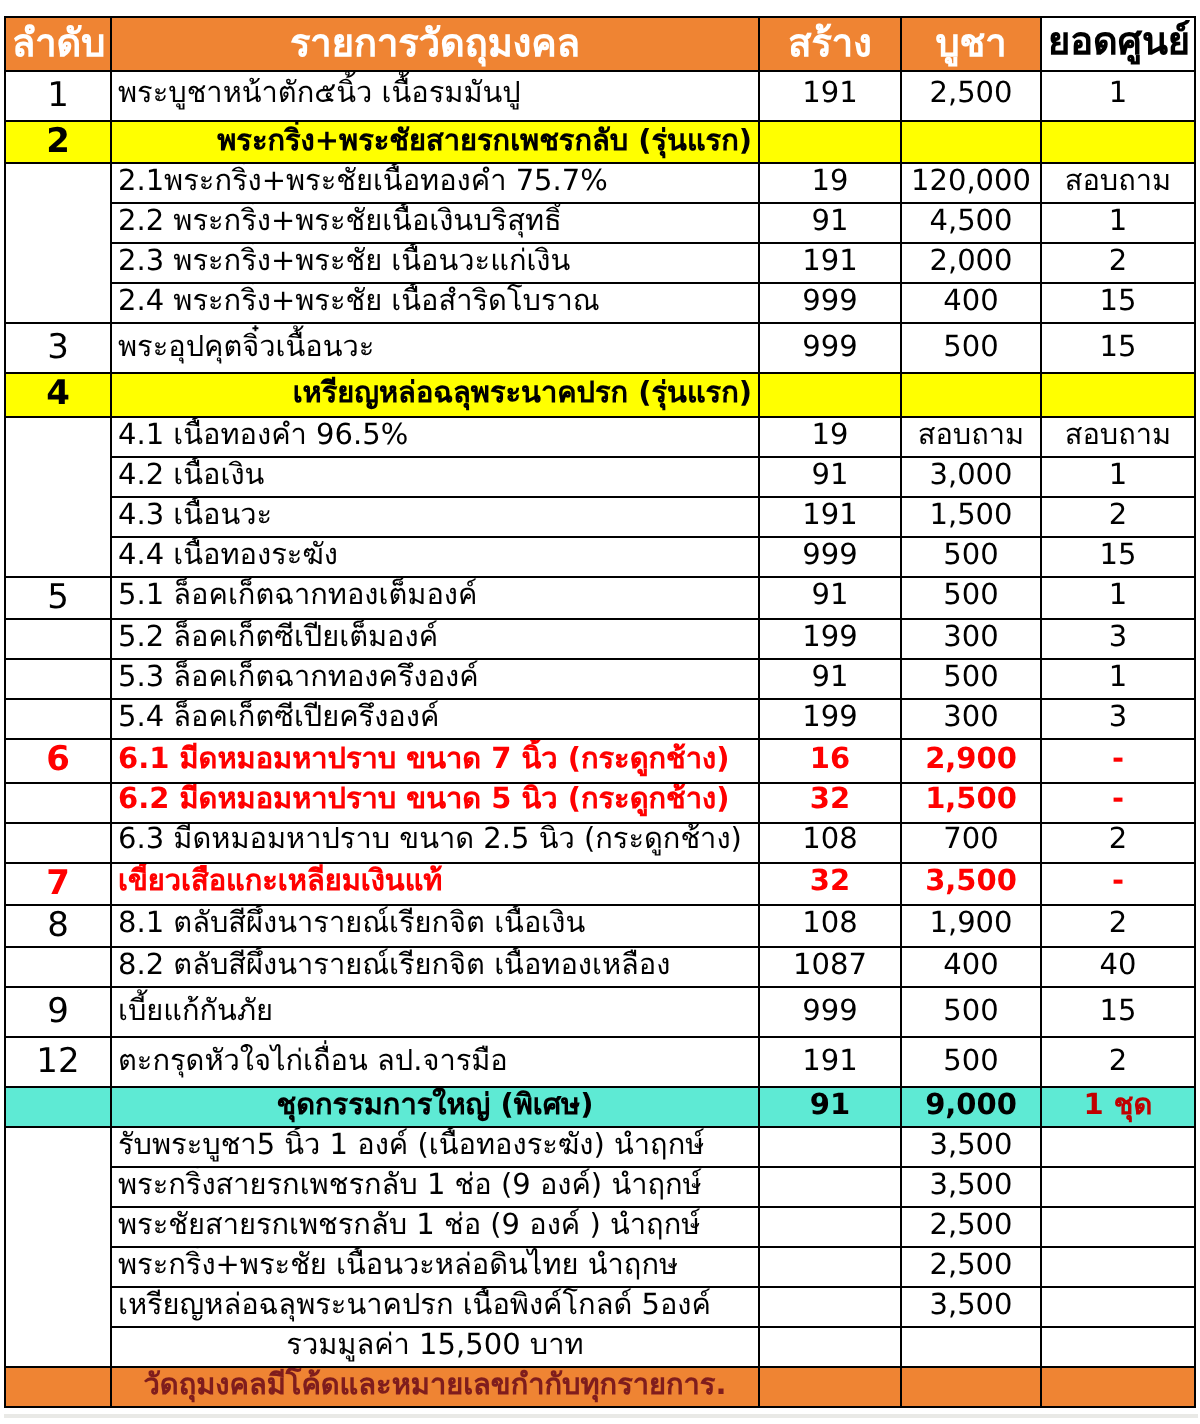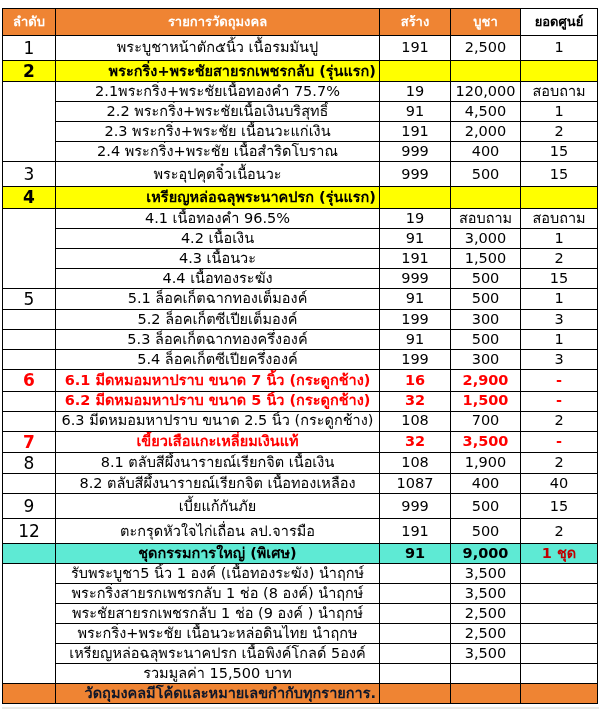--- a/index.html
+++ b/index.html
@@ -13,36 +13,36 @@
   th,td{
     border:1.5px solid #000;
     padding:0 3px;
     font-size:14.5px;
     line-height:1.2;
     overflow:hidden;
     white-space:nowrap;
     vertical-align:middle;
     color:#000;
   }
-  th{background:#EF8433;color:#ffffff;font-weight:bold;height:26px;font-size:13px;text-align:center;}
+  th{background:#EF8433;color:#ffffff;font-weight:bold;height:26px;font-size:19px;text-align:center;}
   th.white{background:#ffffff;color:#000000;font-family:Liberation Serif, serif;}
   td{height:19px;background:#ffffff;}
   tr.tall td{height:24px;}
   .c-no{text-align:center;font-size:17px;padding:0 1px;}
   .c-made,.c-price,.c-qty{text-align:center;}
-  .c-item{text-align:center;}
+  .c-item{text-align:left;}
   tr.r-section td{background:#FFFF00;font-weight:bold;}
   tr.r-section .c-item{text-align:right;}
   tr.r-red td{color:#FF0000;font-weight:bold;}
   tr.r-bundle td{background:#5eead4;font-weight:bold;}
   tr.r-bundle .c-item{text-align:center;}
   tr.r-bundle .c-qty{color:#C00000;}
   tr.r-total .c-item{text-align:center;margin-top:12px;}
   tr.r-footer td{background:#EF8433;}
-  tr.r-footer .c-item{color:#0f172a;font-weight:bold;text-align:right;}
+  tr.r-footer .c-item{color:#7f1d1d;font-weight:bold;text-align:center;}
   .bottom-line{width:597px;height:2px;background:#e9e9e6;margin-top:3px;}
 </style>
 </head>
 <body>
 
 <div class="page">
   <table>
     <colgroup>
       <col class="c1">
         <col class="c2">
@@ -230,21 +230,21 @@
           <td class="c-qty">1 ชุด</td>
         </tr>
         <tr class="r-plain">
           <td class="c-no" rowspan="6"></td>
           <td class="c-item">รับพระบูชา5 นิ้ว 1 องค์ (เนื้อทองระฆัง) นำฤกษ์</td>
           <td class="c-made"></td>
           <td class="c-price">3,500</td>
           <td class="c-qty"></td>
         </tr>
         <tr class="r-plain">
-          <td class="c-item">พระกริ่งสายรกเพชรกลับ 1 ช่อ (8 องค์) นำฤกษ์</td>
+          <td class="c-item">พระกริ่งสายรกเพชรกลับ 1 ช่อ (9 องค์) นำฤกษ์</td>
           <td class="c-made"></td>
           <td class="c-price">3,500</td>
           <td class="c-qty"></td>
         </tr>
         <tr class="r-plain">
           <td class="c-item">พระชัยสายรกเพชรกลับ 1 ช่อ (9 องค์ ) นำฤกษ์</td>
           <td class="c-made"></td>
           <td class="c-price">2,500</td>
           <td class="c-qty"></td>
         </tr>

